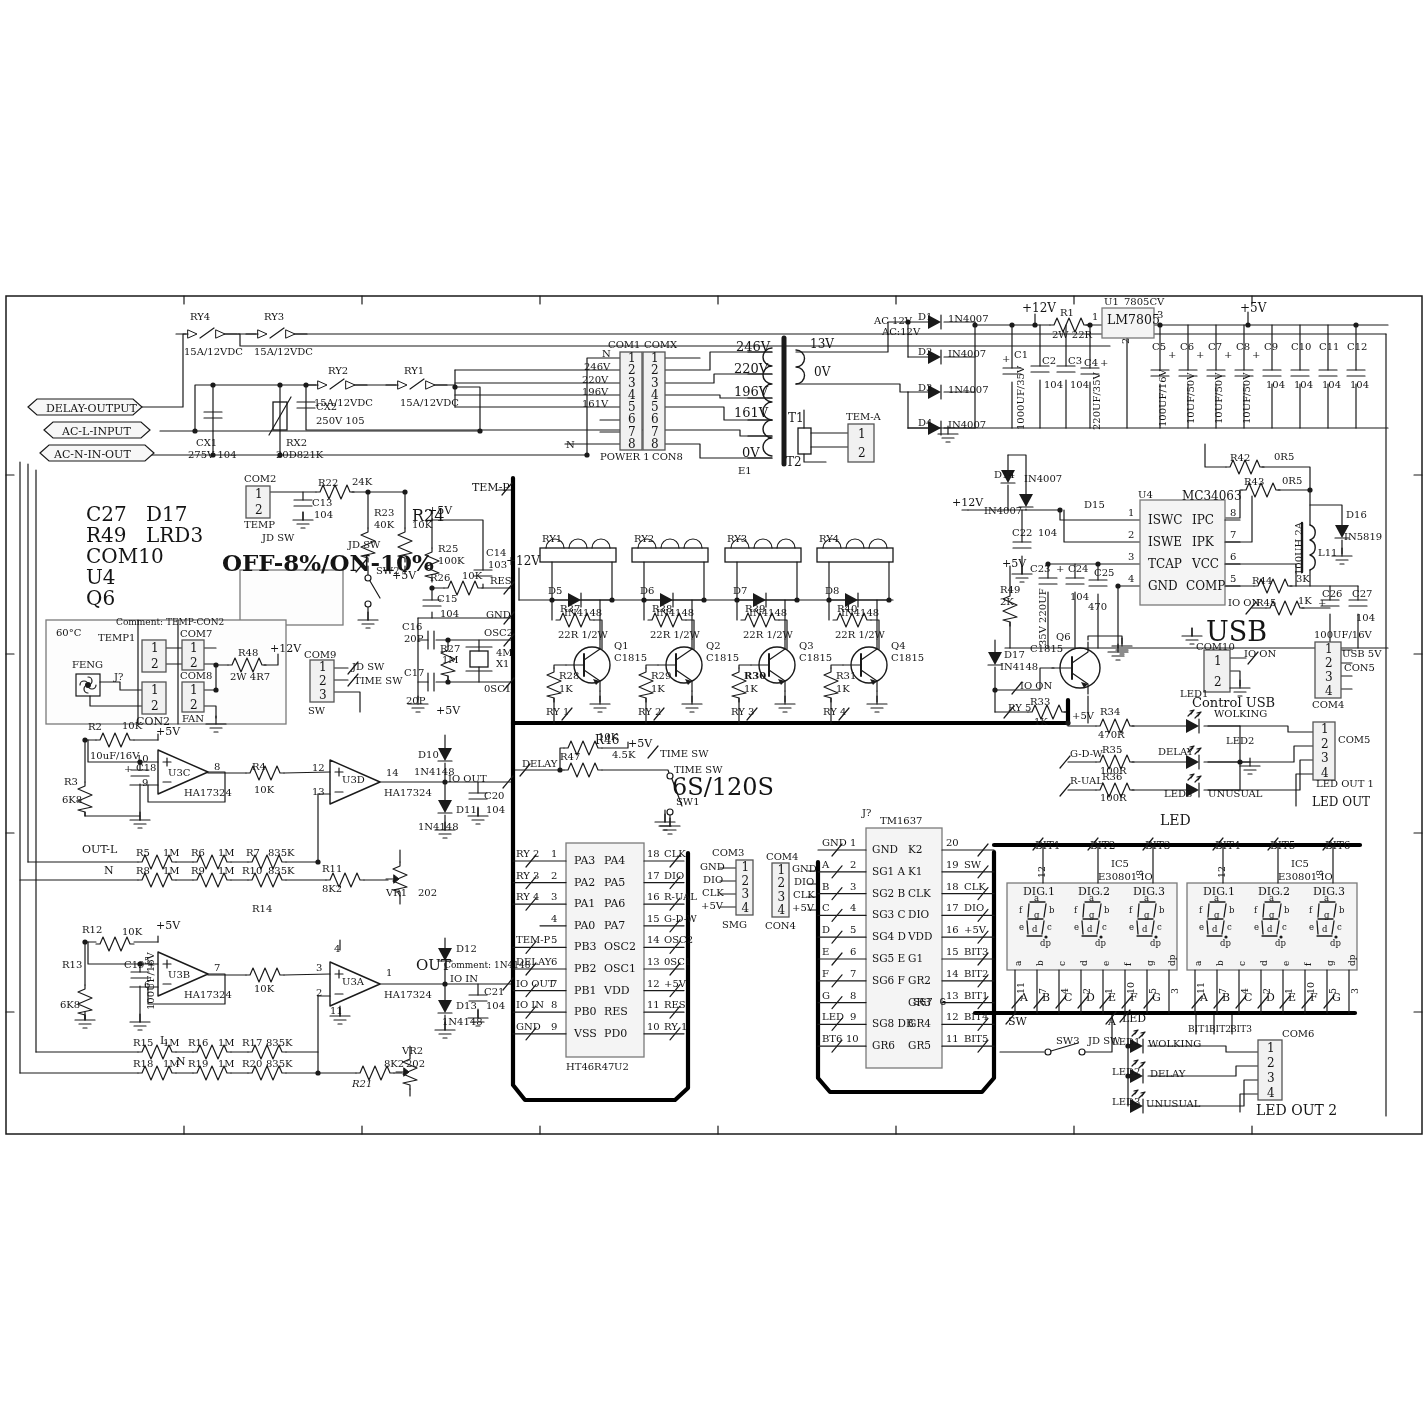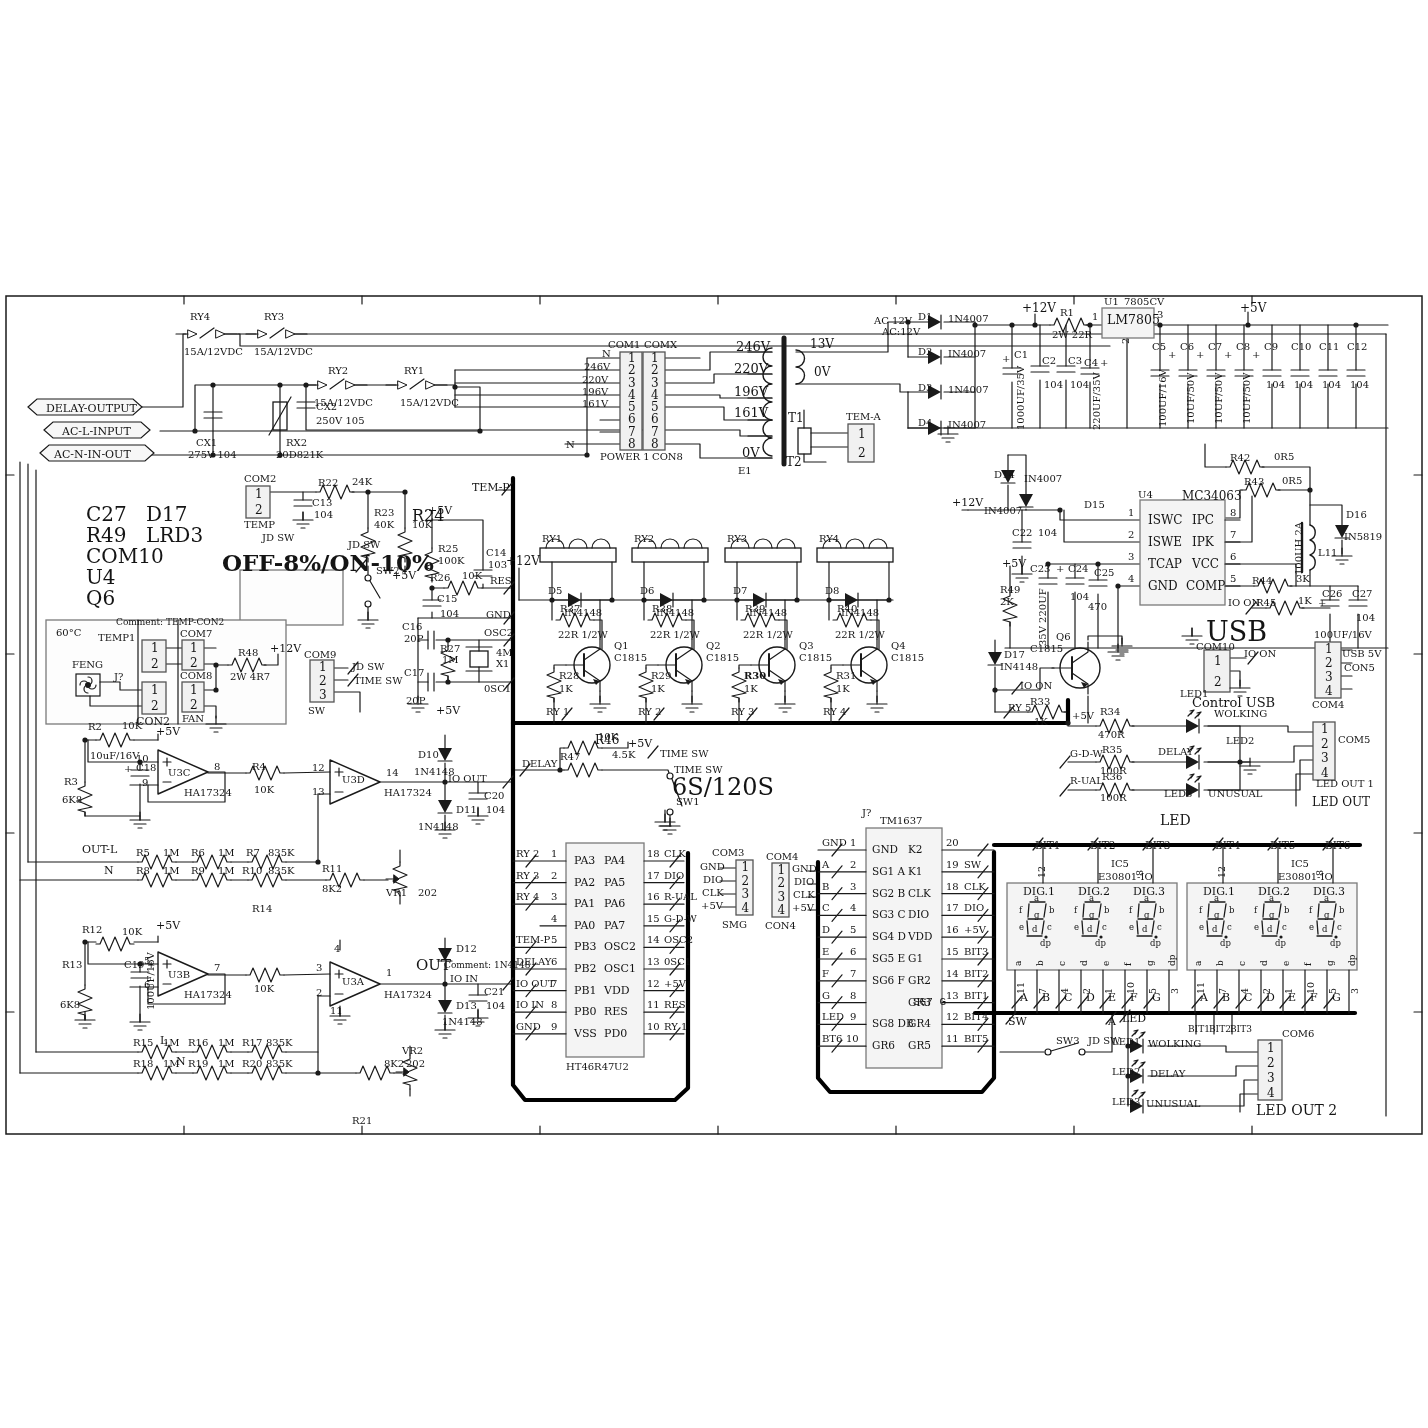--- a/index.html
+++ b/index.html
@@ -1650,21 +1650,21 @@
     <div class="lbl" style="left: 218px; top: 1038px; font-size: 10px;">1M</div>
     <div class="lbl" style="left: 242px; top: 1038px; font-size: 10px;">R17</div>
     <div class="lbl" style="left: 266px; top: 1038px; font-size: 10px;">835K</div>
     <div class="lbl" style="left: 176px; top: 1056px; font-size: 11px;">N</div>
     <div class="lbl" style="left: 133px; top: 1059px; font-size: 10px;">R18</div>
     <div class="lbl" style="left: 163px; top: 1059px; font-size: 10px;">1M</div>
     <div class="lbl" style="left: 188px; top: 1059px; font-size: 10px;">R19</div>
     <div class="lbl" style="left: 218px; top: 1059px; font-size: 10px;">1M</div>
     <div class="lbl" style="left: 242px; top: 1059px; font-size: 10px;">R20</div>
     <div class="lbl" style="left: 266px; top: 1059px; font-size: 10px;">835K</div>
-    <div class="lbl" style="left: 352px; top: 1116px; font-size: 10px;">R21</div>
+    <div class="lbl" style="left: 352px; top: 1079px; font-size: 10px; font-style: italic;">R21</div>
     <div class="lbl" style="left: 384px; top: 1059px; font-size: 10px;">8K2</div>
     <div class="lbl" style="left: 402px; top: 1046px; font-size: 10px;">VR2</div>
     <div class="lbl" style="left: 406px; top: 1059px; font-size: 10px;">202</div>
     <div class="lbl" style="left: 566px; top: 1062px; font-size: 10px;">HT46R47</div>
     <div class="lbl" style="left: 614px; top: 1062px; font-size: 10px;">U2</div>
     <div class="lbl" style="left: 712px; top: 848px; font-size: 10px;">COM3</div>
     <div class="lbl" style="left: 722px; top: 920px; font-size: 10px;">SMG</div>
     <div class="lbl" style="left: 700px; top: 862px; font-size: 10px;">GND</div>
     <div class="lbl" style="left: 703px; top: 875px; font-size: 10px;">DIO</div>
     <div class="lbl" style="left: 702px; top: 888px; font-size: 10px;">CLK</div>

